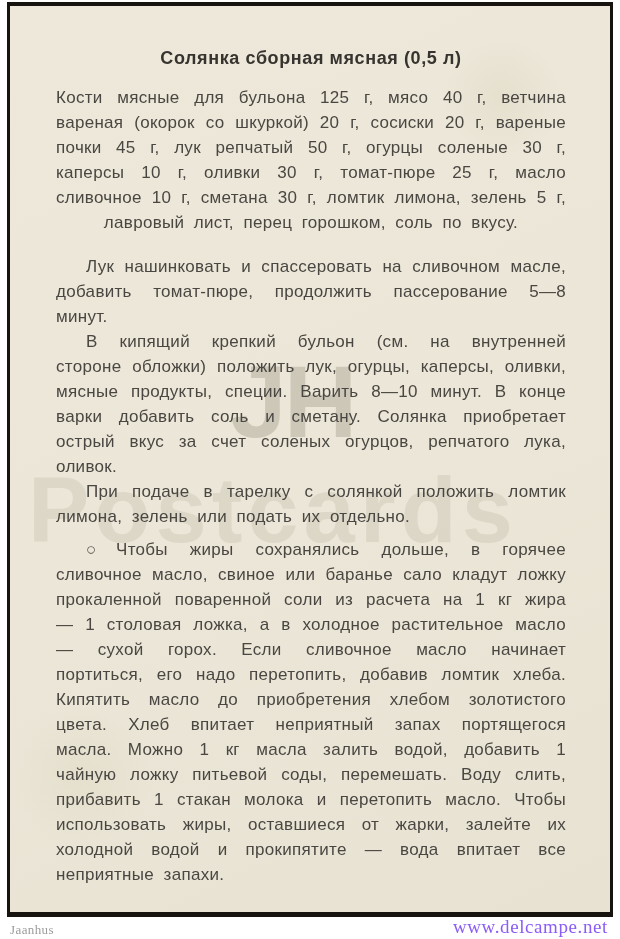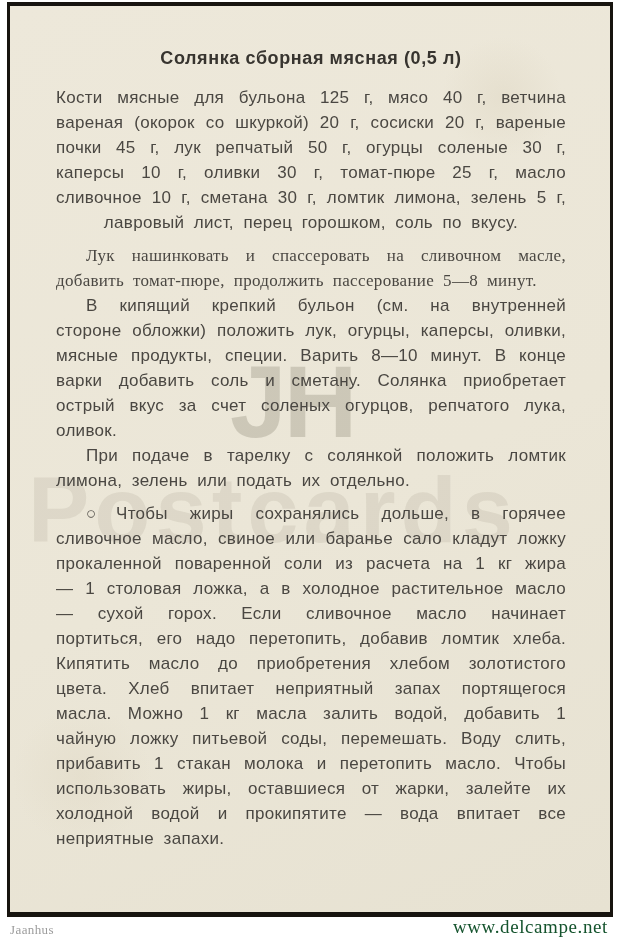--- a/index.html
+++ b/index.html
@@ -37,21 +37,21 @@
     font-size:17px;
     line-height:25px;
     color:#4a4742;
     text-align:justify;
     letter-spacing:0.3px;
     word-spacing:4.5px;
     position:relative; z-index:1;
   }
   .para.ingredients { text-align-last:center; }
   .para.indent { text-indent:30px; }
-  .para.gap-sm { margin-top:8px;font-family:Liberation Serif, serif; }
+  .para.gap-sm { margin-top:19px; }
   .para.gap-md { margin-top:8px; }
   .bullet { margin-right:7px; color:#5a5751; }
   .wm {
     position:absolute;
     font-weight:bold;
     line-height:1;
     z-index:0;
     user-select:none;
     pointer-events:none;
     white-space:nowrap;
@@ -80,21 +80,21 @@
     padding:0 12px 1px 10px;
     font-family:Liberation Serif, serif;
   }
   .seller {
     font-size:13px;
     color:#9c9c9c;
     letter-spacing:0.4px;
   }
   .site {
     font-size:19px;
-    color:#14532d;
+    color:#8b5cf6;
     letter-spacing:0.6px;
   }
 </style>
 </head>
 <body>
 
 <div>
 
   <div class="card">
 

